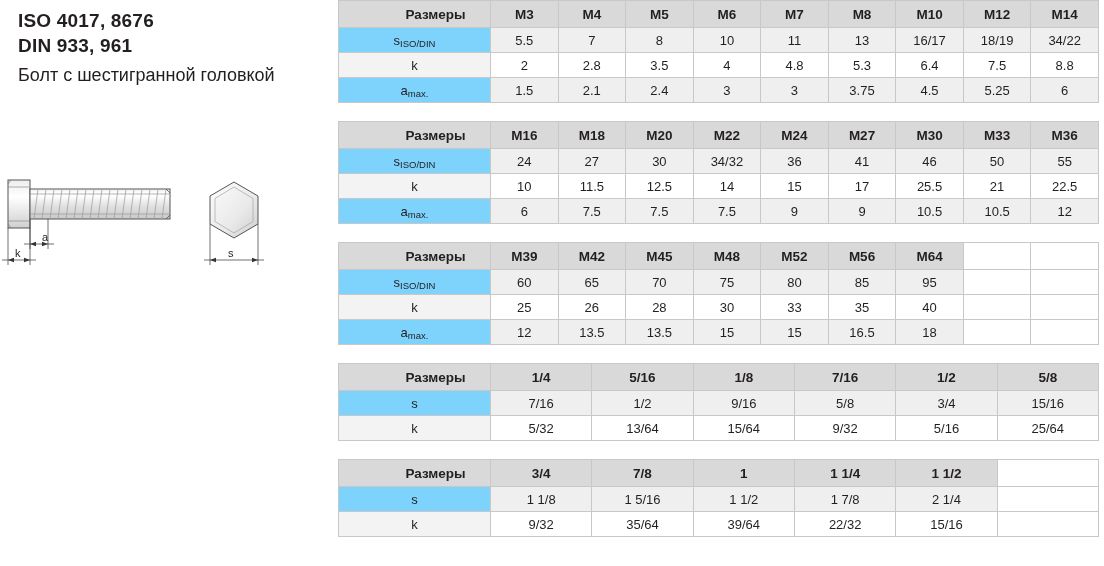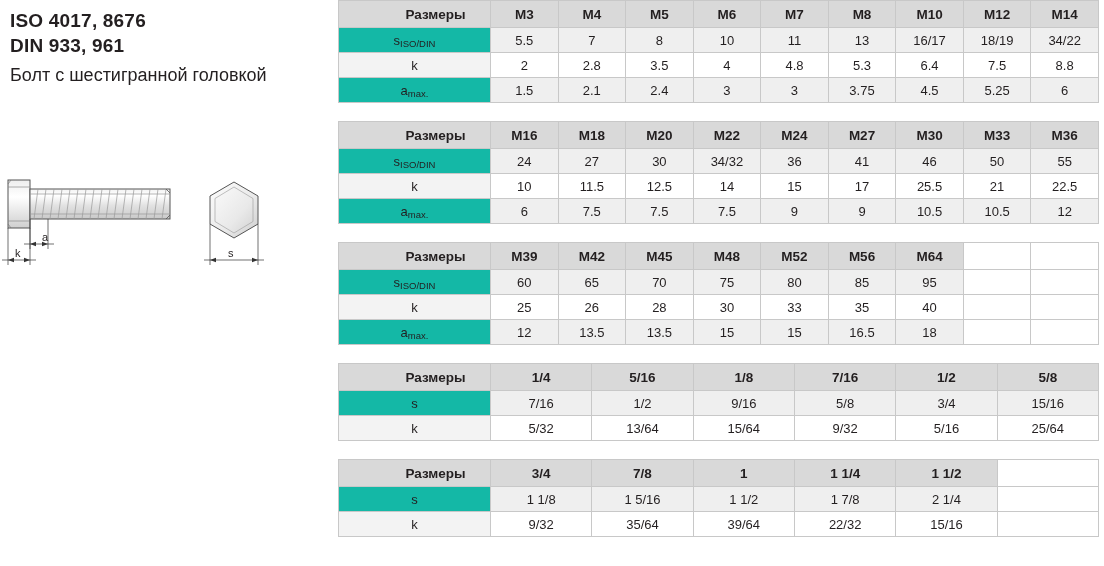--- a/index.html
+++ b/index.html
@@ -15,21 +15,21 @@
     overflow: hidden;
   }
   .page {
     position: relative;
     width: 1104px;
     height: 566px;
   }
   
   .left {
     position: absolute;
-    left: 10px;
+    left: 18px;
     top: 8px;
     width: 320px;
   }
   .std-line {
     font-size: 19px;
     font-weight: bold;
     line-height: 25px;
     letter-spacing: 0.2px;
   }
   .desc {
@@ -83,21 +83,21 @@
     background: #f3f3f3;
   }
   table.dim tr.head td.rowlab {
     background: #d9d9d9;
     padding-left: 44px;
   }
   table.dim td.rowlab {
     font-size: 13px;
   }
   table.dim tr.alt td.rowlab {
-    background: #14b8a6;
+    background: #7dd3fc;
   }
   .sub {
     font-size: 9.5px;
     vertical-align: baseline;
     position: relative;
     top: 2px;
   }
   .empty {
     background: #ffffff !important;
   }

